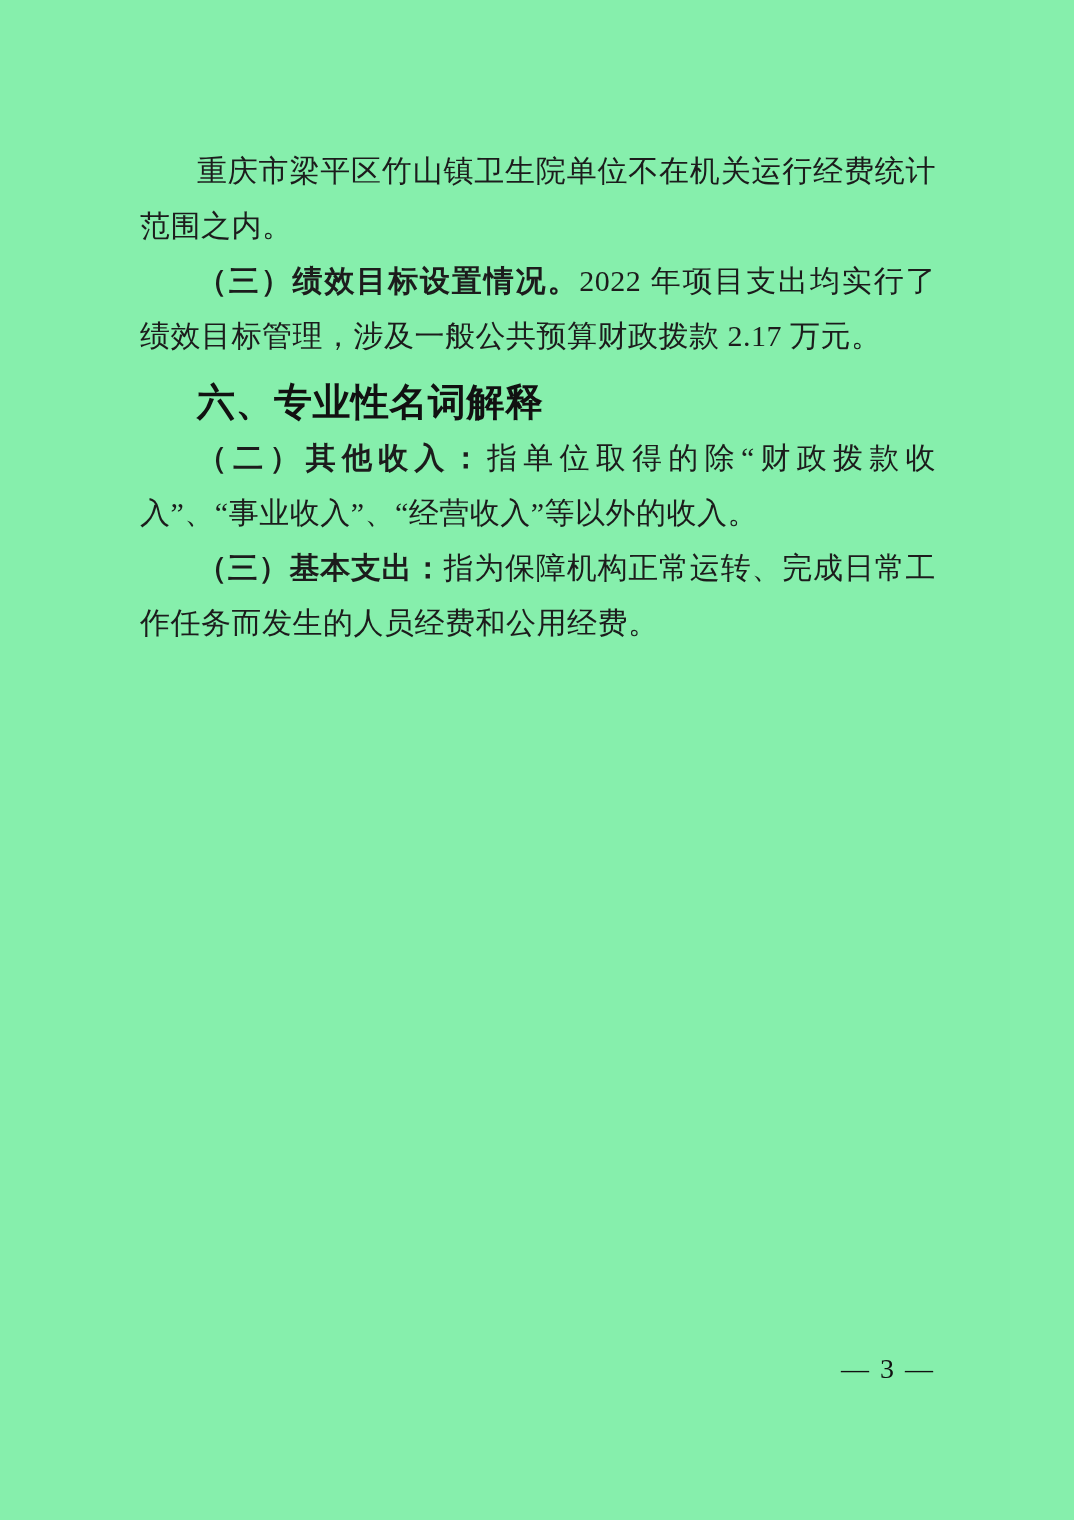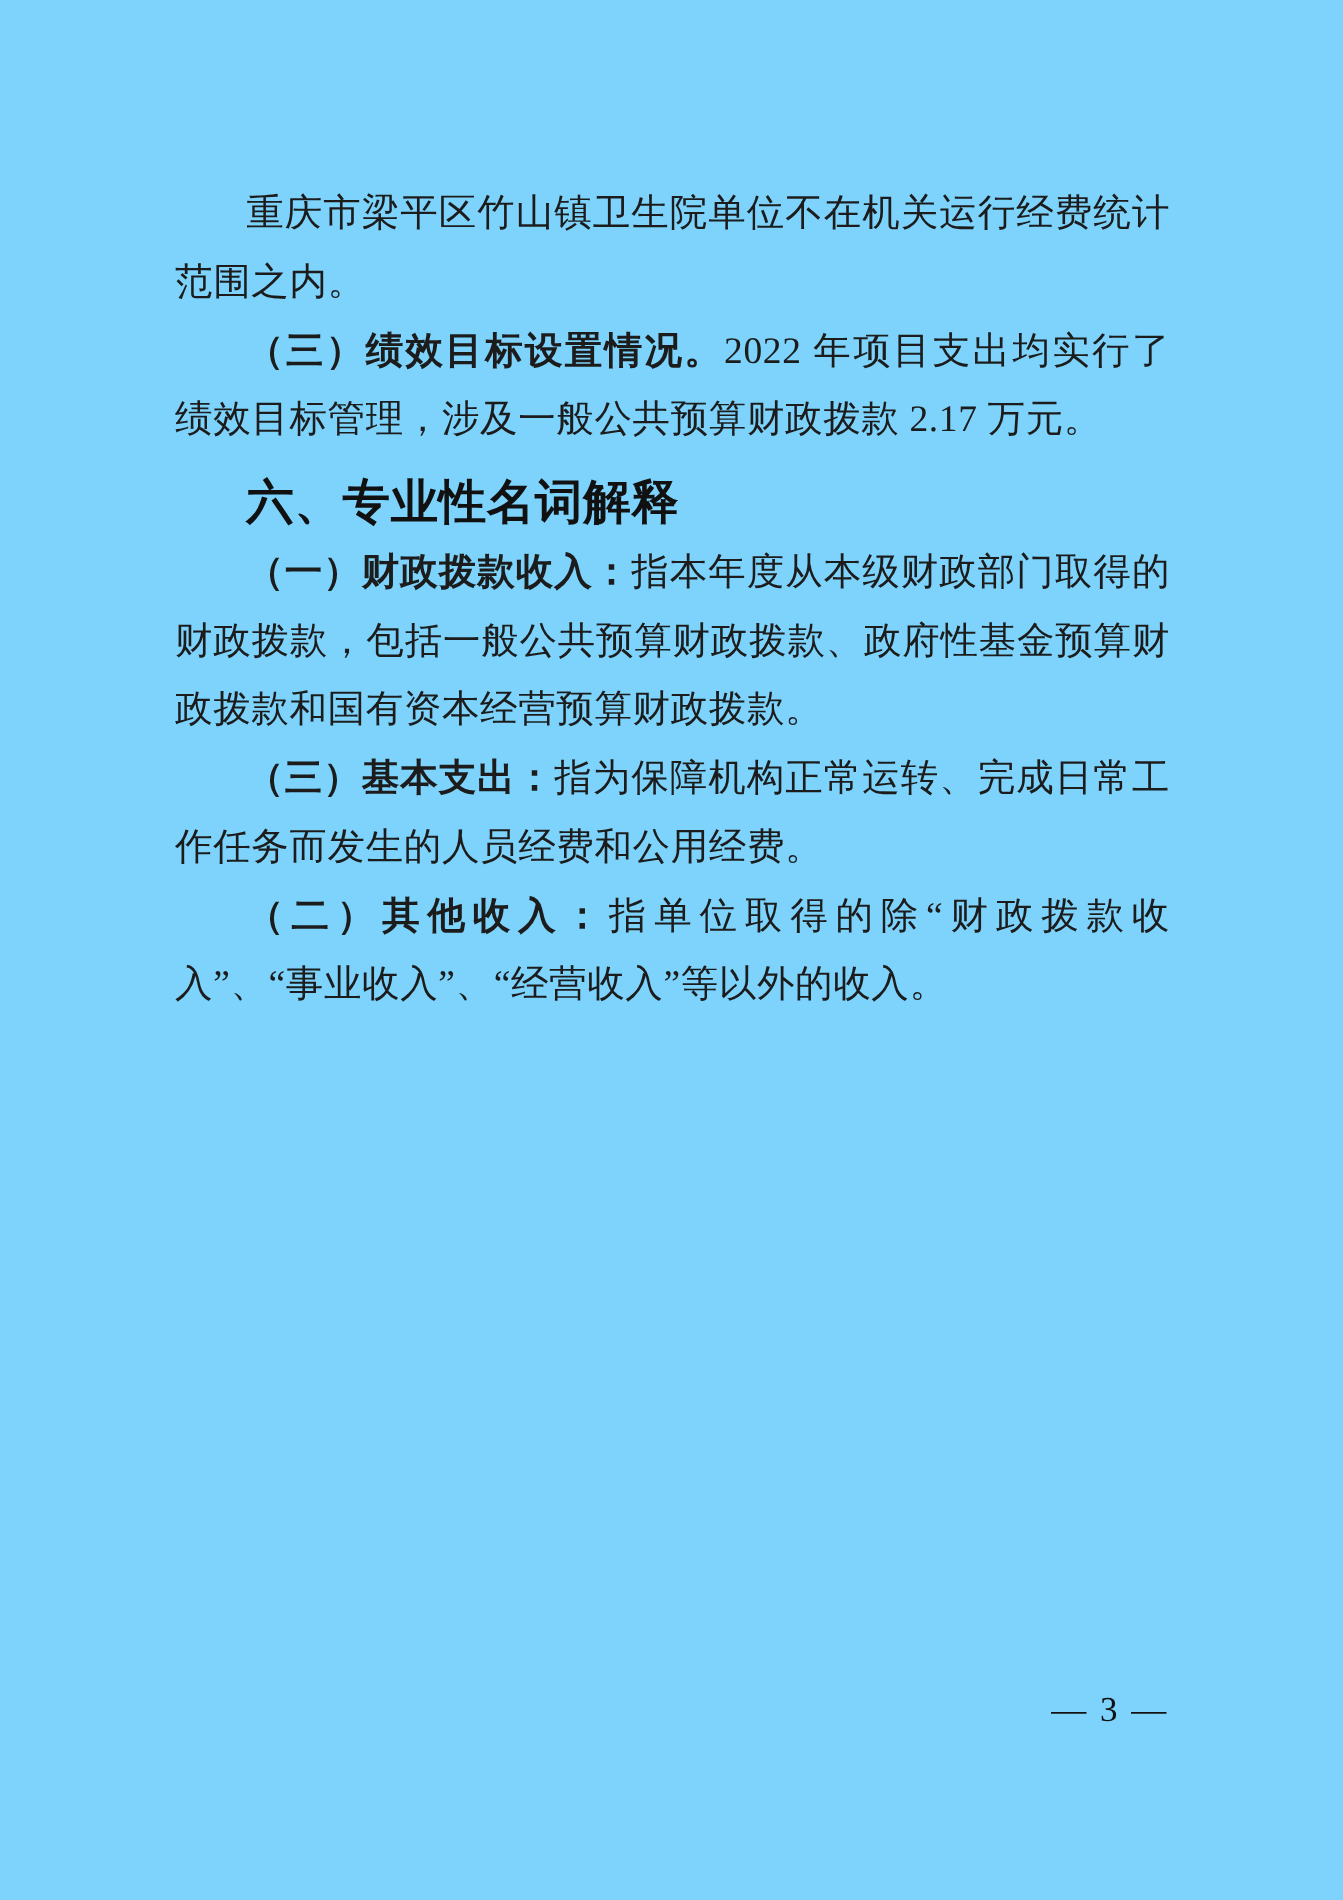--- a/index.html
+++ b/index.html
@@ -4,21 +4,21 @@
 <style>
   html, body {
     margin: 0;
     padding: 0;
     background: #ffffff;
   }
   .page {
     position: relative;
     width: 1074px;
     height: 1520px;
-    background: #7dd3fc;
+    background: #86efac;
     overflow: hidden;
     font-family: "Liberation Serif", "DejaVu Serif", serif;
     color: #1c1c1c;
   }
   .body-text {
     position: absolute;
     left: 140px;
     top: 143px;
     width: 796px;
     font-size: 30px;
@@ -64,22 +64,21 @@
   <div class="body-text">
 
     <p class="para"><span>重庆市梁平区竹山镇卫生院单位不在机关运行经费统计范围之内。</span></p>
 
 
     <p class="para"><span class="lead">（三）绩效目标设置情况。</span><span>2022 年项目支出均实行了绩效目标管理，涉及一般公共预算财政拨款 2.17 万元。</span></p>
 
 
     <h2 class="section-heading">六、专业性名词解释</h2>
 
-    <p class="para"><span class="lead">（一）财政拨款收入：</span><span>指本年度从本级财政部门取得的财政拨款，包括一般公共预算财政拨款、政府性基金预算财政拨款和国有资本经营预算财政拨款。</span></p>
+
+    <p class="para"><span class="lead">（二）其他收入：</span><span>指单位取得的除“财政拨款收入”、“事业收入”、“经营收入”等以外的收入。</span></p>
 
     <p class="para"><span class="lead">（三）基本支出：</span><span>指为保障机构正常运转、完成日常工作任务而发生的人员经费和公用经费。</span></p>
-
-    <p class="para"><span class="lead">（二）其他收入：</span><span>指单位取得的除“财政拨款收入”、“事业收入”、“经营收入”等以外的收入。</span></p>
 
   </div>
 
   <div class="page-number">— 3 —</div>
 </div>
 
 </body></html>

